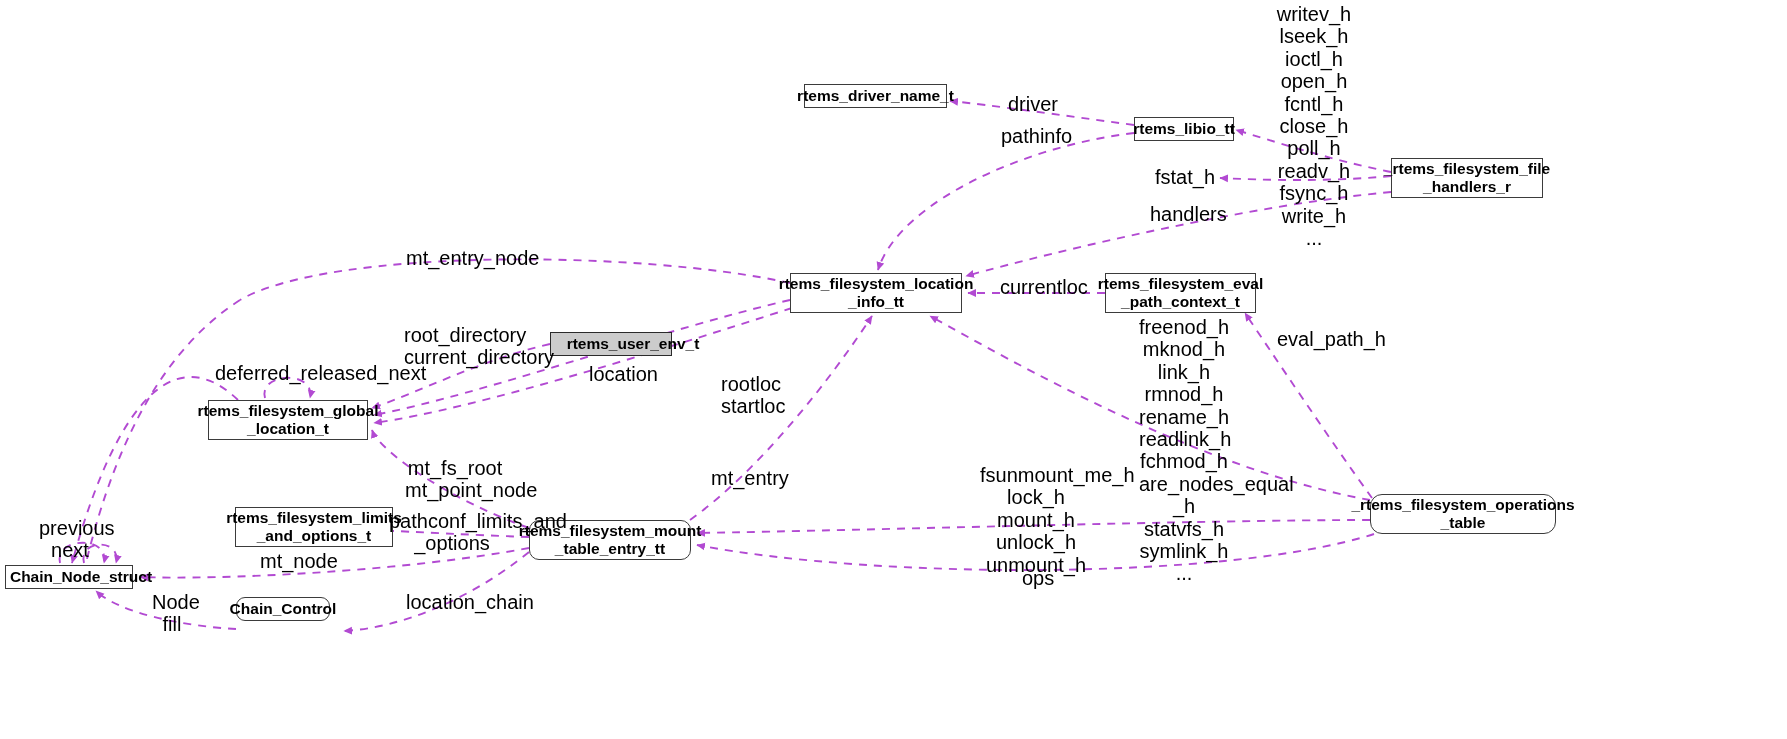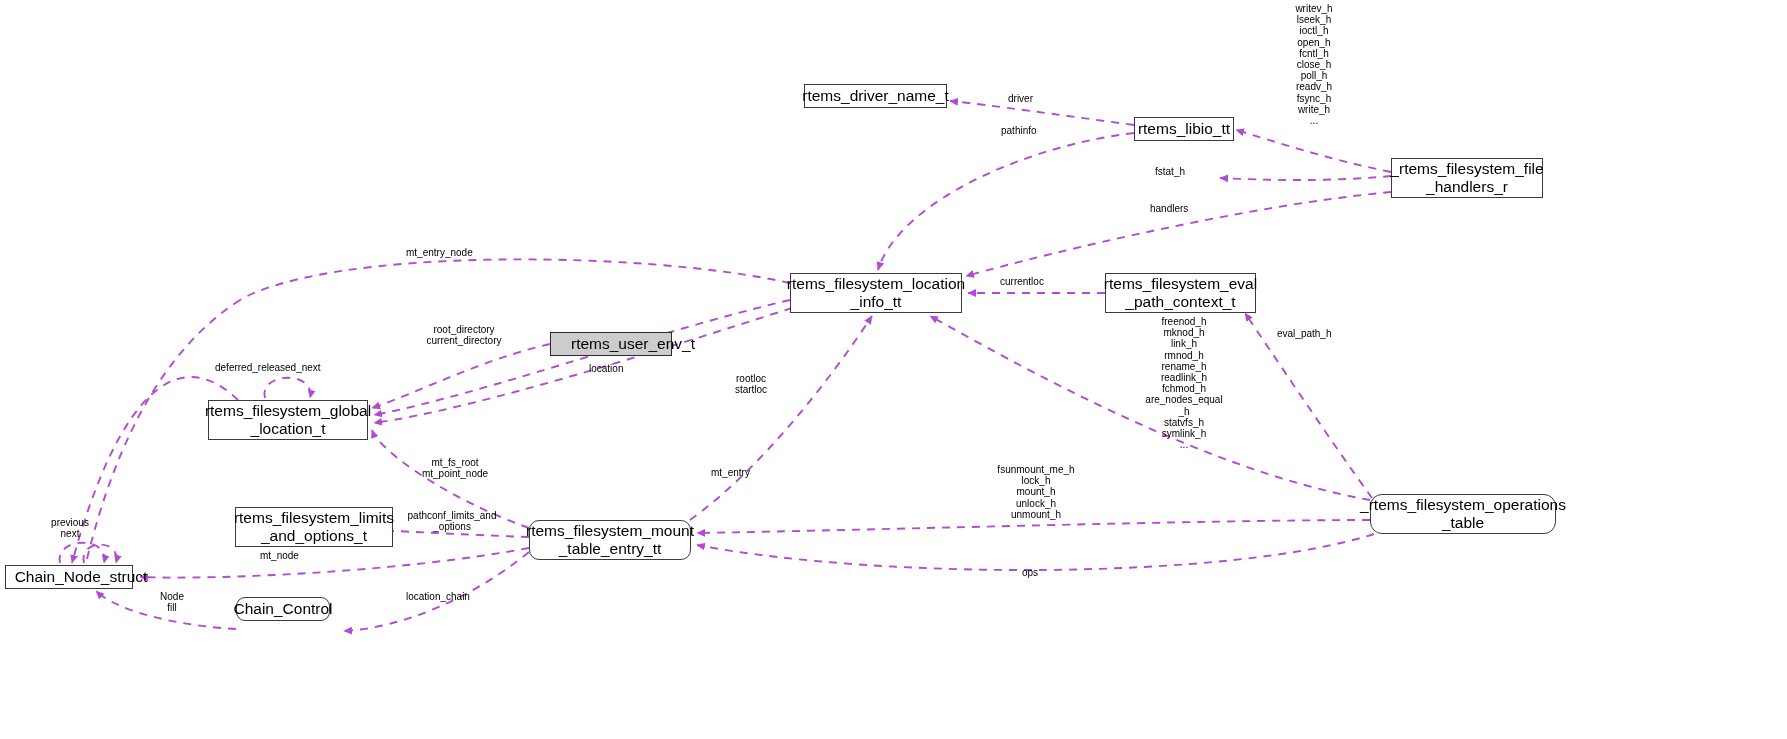--- a/index.html
+++ b/index.html
@@ -31,29 +31,30 @@
     background: #ffffff;
     color: #000000;
     font-size: 15.5px;
     line-height: 1.14;
     text-align: center;
     display: flex;
     align-items: center;
     justify-content: center;
     white-space: pre-line;
     z-index: 3;
+    font-weight: bold;
   }
   .node.focus {
     background: #cccccc;
     border-color: #2b2b2b;
   }
   .edge-label {
     position: absolute;
     color: #000000;
-    font-size: 10px;
+    font-size: 20px;
     line-height: 1.12;
     text-align: center;
     white-space: pre-line;
     background: transparent;
     z-index: 4;
   }
 </style>
 </head>
 <body>
 

